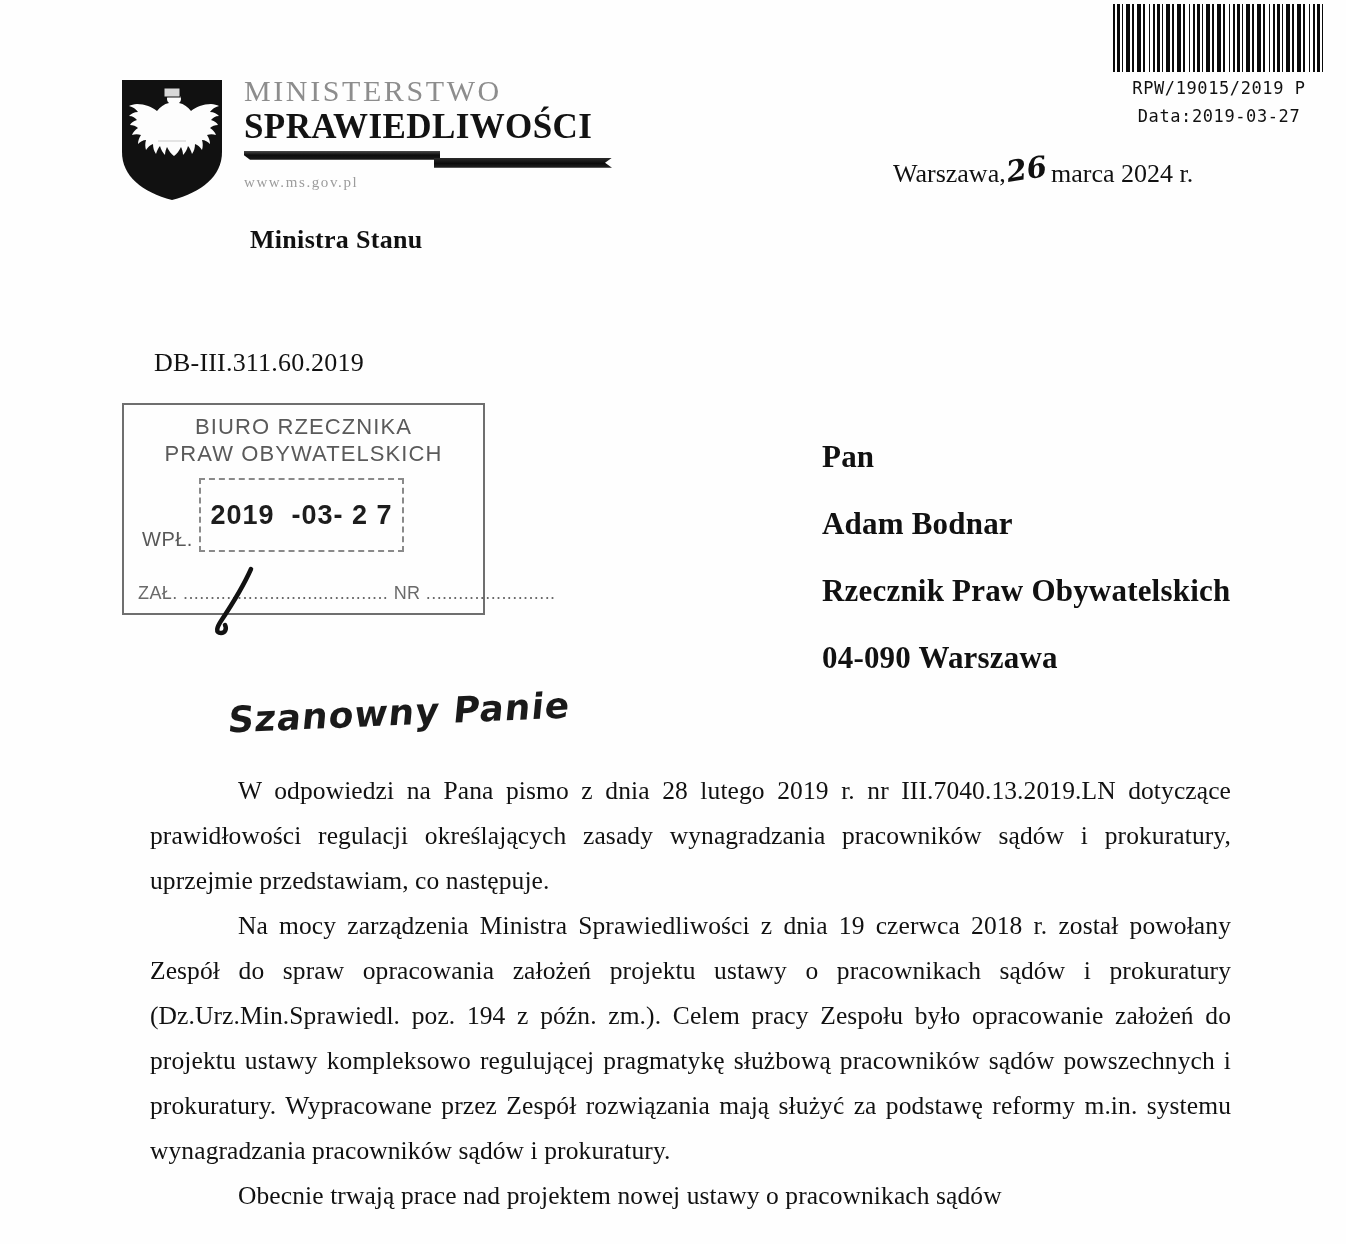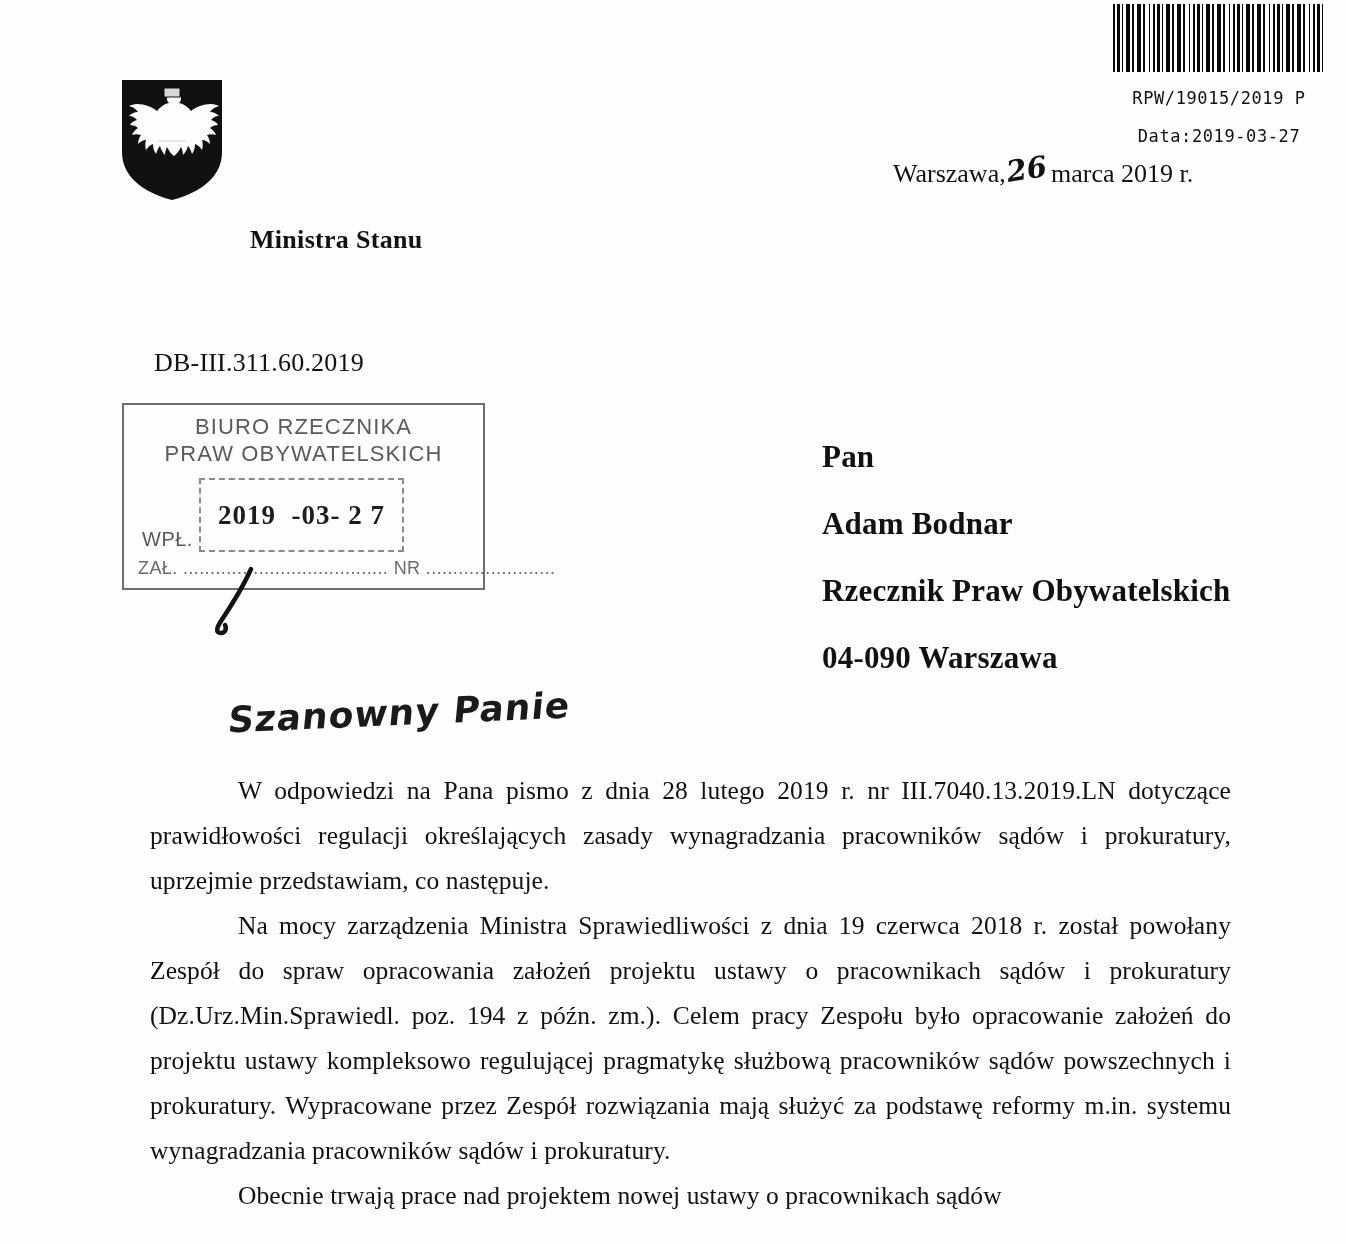--- a/index.html
+++ b/index.html
@@ -40,21 +40,21 @@
       #0a0a0a 30px, #0a0a0a 32px, #ffffff 32px, #ffffff 36px,
       #0a0a0a 36px, #0a0a0a 37px, #ffffff 37px, #ffffff 40px
     );
   }
   .barcode-text {
     font-family: "DejaVu Sans Mono", monospace;
     font-size: 17px;
     letter-spacing: 0.6px;
     line-height: 1.28;
     color: #111;
-    margin-top: 16px;
+    margin-top: 6px;
     white-space: pre;
   }
 
   
   .letterhead {
     position: absolute;
     left: 118px;
     top: 76px;
     width: 520px;
     height: 130px;
@@ -158,21 +158,21 @@
     font-size: 26px;
     letter-spacing: 0.2px;
   }
 
   
   .stamp {
     position: absolute;
     left: 122px;
     top: 403px;
     width: 363px;
-    height: 187px;
+    height: 212px;
     border: 2px solid #6f6f6f;
     box-sizing: border-box;
     font-family: "Liberation Sans", sans-serif;
     color: #585858;
   }
   .stamp-title {
     text-align: center;
     font-size: 22px;
     letter-spacing: 1.1px;
     line-height: 1.22;
@@ -195,21 +195,21 @@
   .stamp-datebox {
     position: absolute;
     left: 75px;
     top: 2px;
     width: 205px;
     height: 74px;
     border: 2px dashed #8a8a8a;
     box-sizing: border-box;
   }
   .stamp-date {
-    font-family: Liberation Serif, serif;
+    font-family: Liberation Sans, sans-serif;
     font-weight: bold;
     font-size: 27px;
     color: #1d1d1d;
     text-align: center;
     line-height: 70px;
     letter-spacing: 1px;
     white-space: pre;
   }
   .stamp-footer {
     position: absolute;
@@ -285,24 +285,33 @@
     <div class="barcode-text">Data:2019-03-27</div>
   </div>
 
   <div class="letterhead">
     <svg class="emblem" viewBox="0 0 108 124">
       <path d="M4 2 H104 V74 C104 98 84 114 54 122 C24 114 4 98 4 74 Z" fill="#111111"></path>
       <path d="M54 16 c-3 0 -5 2 -5 5 c0 2 1 3 2 4 c-5 1 -9 4 -12 8 c-5 -4 -12 -7 -20 -7 c-3 0 -6 1 -8 2 c4 1 7 3 9 6 c-4 0 -7 2 -9 4 c4 0 6 2 8 4 c-4 1 -6 3 -7 5 c3 0 6 1 8 3 c-3 2 -5 4 -6 7 c3 -1 6 -1 9 0 c-2 3 -3 6 -3 9 c2 -2 5 -4 8 -4 c-1 3 -1 7 0 10 c2 -3 4 -5 7 -6 c0 4 1 7 3 10 c1 -3 2 -6 4 -8 c1 4 3 7 5 9 c0 -3 1 -6 2 -8 c2 4 4 7 7 9 c3 -2 5 -5 7 -9 c1 2 2 5 2 8 c2 -2 4 -5 5 -9 c2 2 3 5 4 8 c2 -3 3 -6 3 -10 c3 1 5 3 7 6 c1 -3 1 -7 0 -10 c3 0 6 2 8 4 c0 -3 -1 -6 -3 -9 c3 -1 6 -1 9 0 c-1 -3 -3 -5 -6 -7 c2 -2 5 -3 8 -3 c-1 -2 -3 -4 -7 -5 c2 -2 4 -4 8 -4 c-2 -2 -5 -4 -9 -4 c2 -3 5 -5 9 -6 c-2 -1 -5 -2 -8 -2 c-8 0 -15 3 -20 7 c-3 -4 -7 -7 -12 -8 c1 -1 2 -2 2 -4 c0 -3 -2 -5 -5 -5 z" fill="#fdfdfd"></path>
       <rect x="46" y="10" width="16" height="9" fill="#d8d8d8" stroke="#111111" stroke-width="1"></rect>
       <path d="M40 62 h28 v2 h-28 z" fill="#cfcfcf" opacity="0.55"></path>
     </svg>
+    <div class="ministry-lines">
+      <div class="ministry-word-1">MINISTERSTWO</div>
+      <div class="ministry-word-2">SPRAWIEDLIWOŚCI</div>
+      <div class="ribbon">
+        <div class="ribbon-bar-top"></div>
+        <div class="ribbon-bar-bottom"></div>
+      </div>
+      <div class="ms-url">www.ms.gov.pl</div>
+    </div>
   </div>
 
   <div class="date-line">
-    <span>Warszawa,</span><span class="hand-day">26</span><span>marca 2019 r.</span>
+    <span>Warszawa,</span><span class="hand-day">26</span><span>marca 2024 r.</span>
   </div>
 
   <div class="secretary-title">Ministra Stanu</div>
 
   <div class="ref-number">DB-III.311.60.2019</div>
 
   <div class="stamp">
     <div class="stamp-title">
       <div>BIURO RZECZNIKA</div>
       <div>PRAW OBYWATELSKICH</div>

